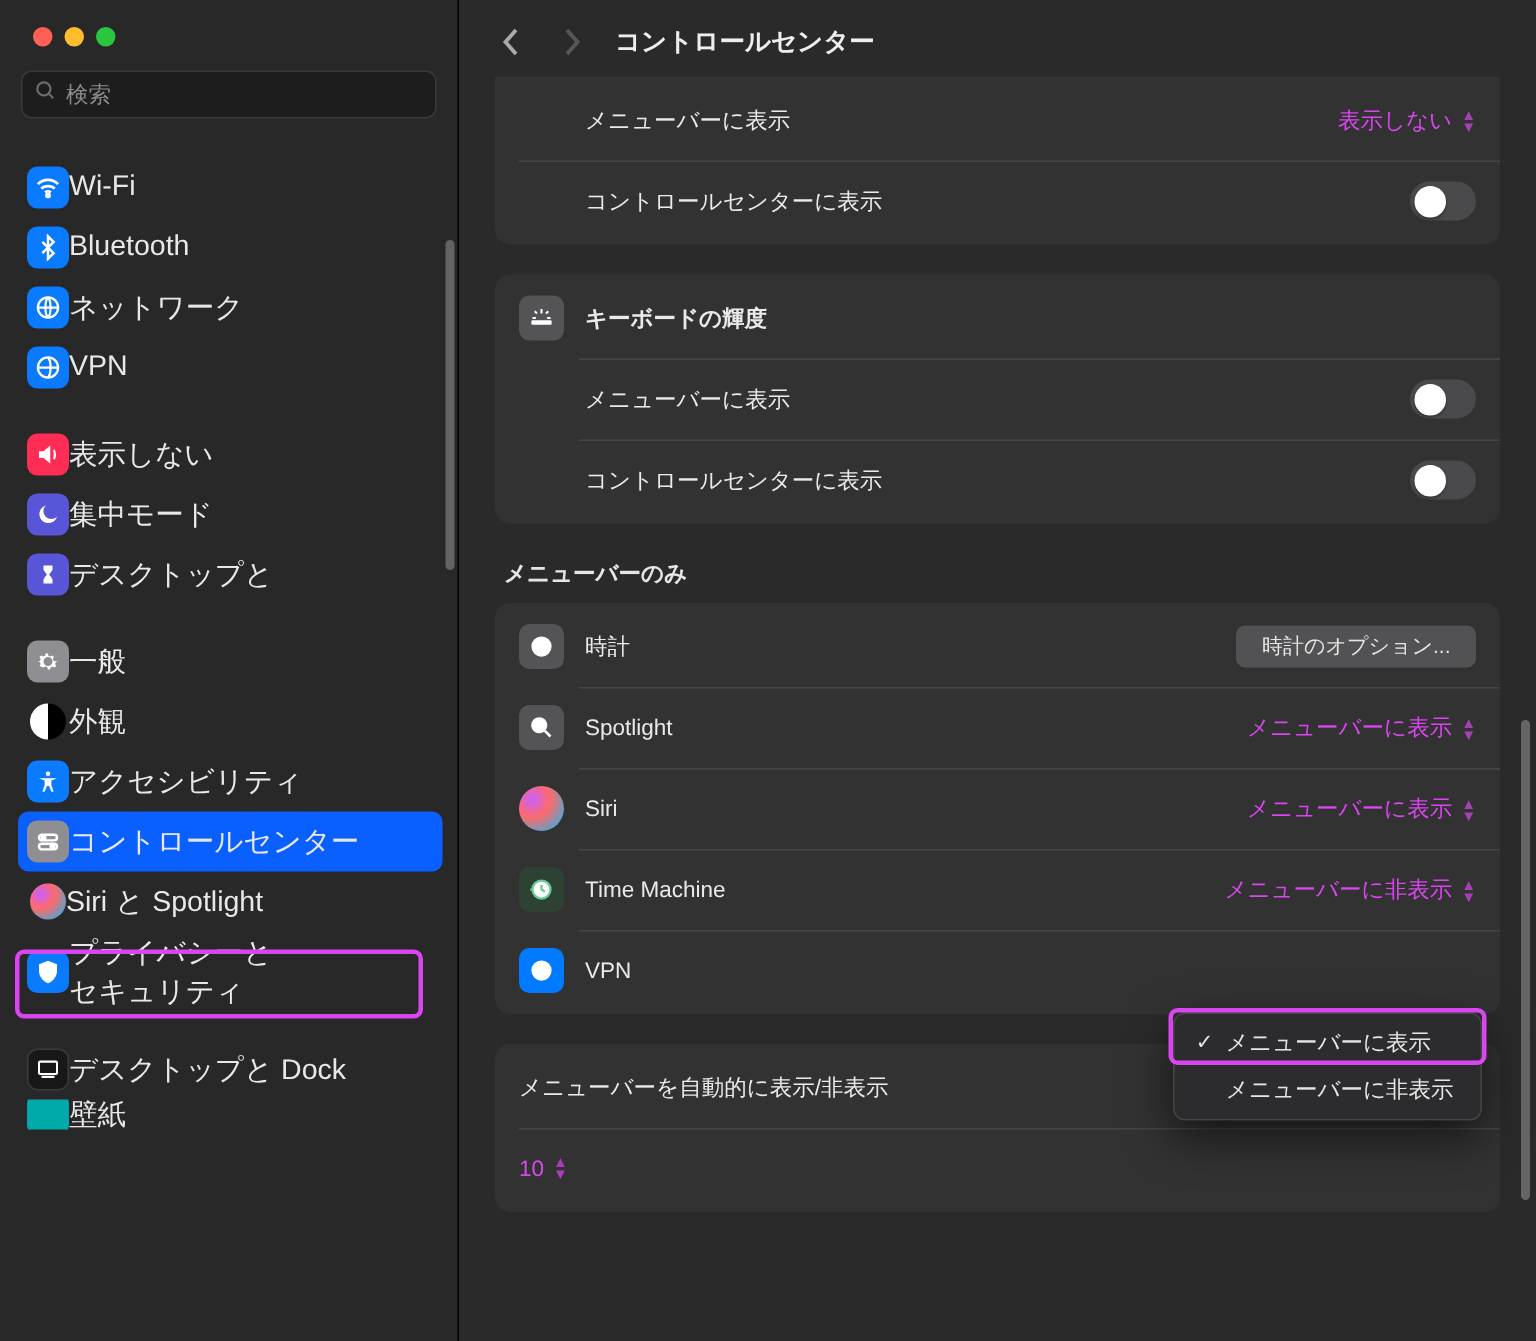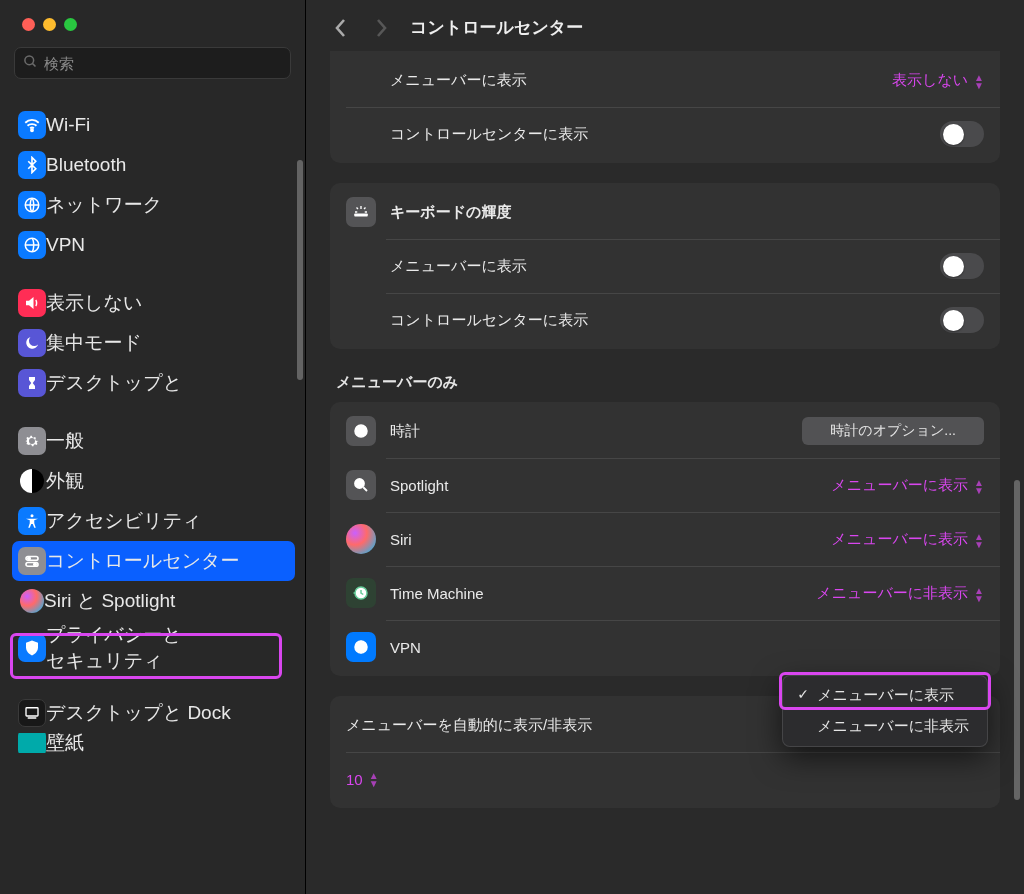--- a/index.html
+++ b/index.html
@@ -186,21 +186,21 @@
     }
     .dropdown-btn {
       display:flex;align-items:flex-end;gap:6px;
       font-size: 15px;
       color:#d946ef;
     }
     .dropdown-btn .chv{display:flex;flex-direction:column;font-size:10px;opacity:.7;line-height:8px;}
     .btn {
       background:#525254;
       border-radius:6px;
-      padding: 5px 28px;
+      padding: 5px 17px;
       font-size:14px;
     }
     
     .popover {
       position: absolute;
       right: 36px;
       top: 675px;
       background: #2c2c2e;
       border: 1px solid rgba(255,255,255,.12);
       border-radius: 8px;

